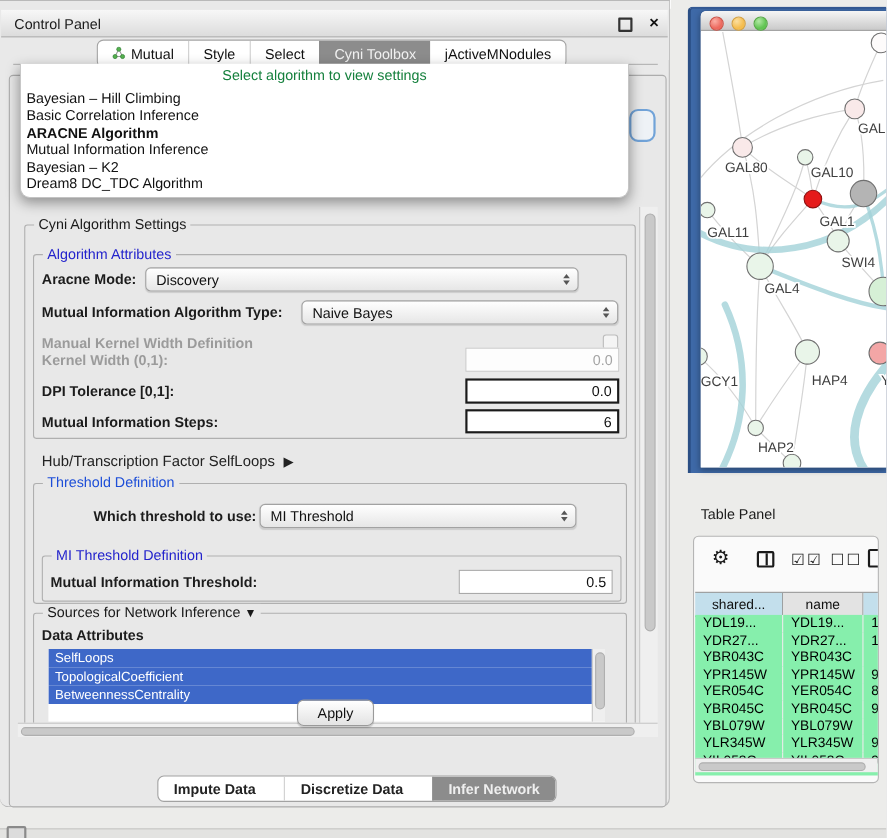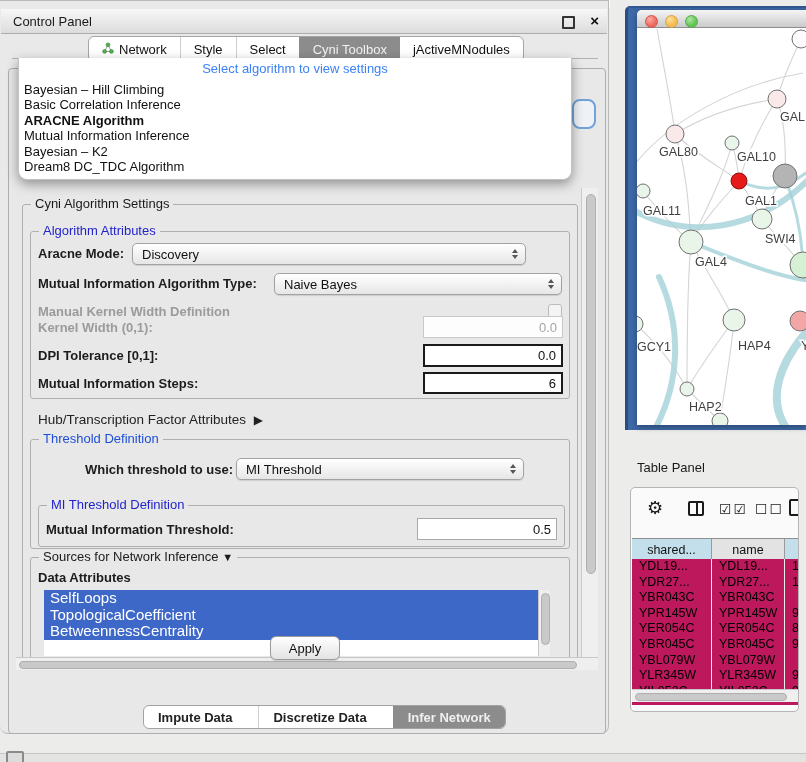--- a/index.html
+++ b/index.html
@@ -19,21 +19,21 @@
   .tabline{left:12px;top:58px;width:586px;height:1px;background:#B2B2B2;}
   .tabbar{left:88px;top:36px;height:24px;display:flex;background:#FFF;border:1px solid #A5A5A5;
           border-radius:6px;overflow:hidden;z-index:2;}
   .tab{display:flex;align-items:center;gap:5px;padding:0 13px;font-size:13px;color:#111;border-left:1px solid #CFCFCF;}
   .tab:first-child{border-left:none;}
   .tab.sel{background:#8C8C8C;color:#F2F2F2;border-left:1px solid #8C8C8C;}
   .tab.sel + .tab{border-left:none;}
   
   .dropdown{left:18px;top:58px;width:552px;background:#FFF;border:1px solid #C3C3C3;border-top:none;
             border-radius:0 0 9px 9px;box-shadow:0 4px 12px rgba(0,0,0,.38);z-index:10;padding:2px 0 5px 0;}
-  .dd-prompt{text-align:center;color:#3b82f6;font-size:13px;line-height:17px;margin-bottom:5px;}
+  .dd-prompt{text-align:center;color:#15803d;font-size:13px;line-height:17px;margin-bottom:5px;}
   .dd-item{font-size:13px;color:#111;line-height:15.4px;padding-left:5px;white-space:nowrap;}
   .dd-item.b{font-weight:bold;}
   
   .main-panel{left:8px;top:68px;width:598px;height:666px;border:1px solid #ADADAD;border-radius:4px;
               background:#E8E8E8;box-sizing:border-box;}
   .blue-remnant{left:572px;top:99px;width:24px;height:30px;border:2px solid #71A3D8;border-radius:8px;
                 background:#EEF2F6;box-sizing:border-box;}
   
   .scrollc{left:16px;top:188px;width:582px;height:482px;background:#E8E8E8;overflow:hidden;}
   .fs{position:absolute;border:1px solid #AFAFAF;border-radius:3px;box-sizing:border-box;}
@@ -49,21 +49,21 @@
   .arrows{position:absolute;right:7px;top:50%;transform:translateY(-50%);display:flex;flex-direction:column;gap:2px;}
   .tri-up{width:0;height:0;border-left:3.5px solid transparent;border-right:3.5px solid transparent;border-bottom:4.5px solid #555;}
   .tri-dn{width:0;height:0;border-left:3.5px solid transparent;border-right:3.5px solid transparent;border-top:4.5px solid #555;}
   .tf{position:absolute;border:1px solid #A9A9A9;background:#FFF;text-align:right;
       font:13px "Liberation Sans","DejaVu Sans",sans-serif;padding:0 5px;box-sizing:border-box;color:#111;}
   .tf.strong{border:2px solid #1A1A1A;}
   .tf.dis{color:#A5A5A5;border-color:#C9C9C9;background:#FDFDFD;}
   .cb{position:absolute;width:14px;height:14px;border:1px solid #BBB;border-radius:3px;background:#F4F4F4;box-sizing:border-box;}
   .plain{position:absolute;font-size:13px;color:#222;white-space:nowrap;}
   .attr-list{position:absolute;background:#FFF;overflow:hidden;}
-  .attr-item{height:16.5px;line-height:16.5px;font-size:15px;color:#FFF;padding-left:6px;}
+  .attr-item{height:16.5px;line-height:16.5px;font-size:12px;color:#FFF;padding-left:6px;}
   .sbar-v{position:absolute;background:#EFEFEF;border-left:1px solid #C8C8C8;box-sizing:border-box;}
   .sbar-h{position:absolute;background:#EFEFEF;border-top:1px solid #C8C8C8;box-sizing:border-box;}
   .thumb{position:absolute;background:#C9C9C9;border:1px solid #AFAFAF;border-radius:5px;box-sizing:border-box;}
   
   .btn{position:absolute;border:1px solid #9A9A9A;border-radius:6px;background:linear-gradient(#FFFFFF,#E3E3E3);
        font-size:13px;color:#111;display:flex;align-items:center;justify-content:center;box-shadow:0 1px 1px rgba(0,0,0,.15);}
   .btabs{left:143px;top:705px;height:22px;display:flex;background:#FFF;border:1px solid #A2A2A2;border-radius:6px;overflow:hidden;gap:12px;}
   .btab{display:flex;align-items:center;padding:0 14px;font-size:13px;font-weight:bold;color:#222;border-left:1px solid #CFCFCF;}
   .btab:first-child{border-left:none;}
   .btab.sel{background:#8C8C8C;color:#EFEFEF;font-weight:bold;border-left:1px solid #8C8C8C;}
@@ -83,21 +83,21 @@
   .colicon{position:absolute;width:16px;height:15px;border:2px solid #1A1A1A;border-radius:2px;box-sizing:border-box;}
   .colicon div{position:absolute;left:50%;top:0;width:2px;height:100%;background:#1A1A1A;}
   .glyph{position:absolute;color:#1A1A1A;}
   .dococon{position:absolute;width:13px;height:17px;border:2px solid #1A1A1A;border-radius:2px;background:#FAFAFA;box-sizing:border-box;}
   .tbl-head{position:absolute;left:1px;top:50px;display:grid;grid-template-columns:80px 73px 16px;height:21px;
             border-top:1px solid #8F8F8F;border-bottom:1px solid #8F8F8F;}
   .th{font-size:12.5px;color:#111;display:flex;align-items:center;justify-content:center;
       border-right:1px solid #9A9A9A;box-sizing:border-box;overflow:hidden;}
   .th.hl{background:#C3DFEC;}
   .th.nm{background:#E3E3E3;}
-  .tbl-rows{position:absolute;left:1px;top:71px;width:169px;height:146px;overflow:hidden;background:#be185d;}
+  .tbl-rows{position:absolute;left:1px;top:71px;width:169px;height:146px;overflow:hidden;background:#86efac;}
   .trow{display:grid;grid-template-columns:80px 73px 16px;height:15.6px;}
   .td{font-size:12.5px;color:#000;line-height:15.6px;padding-left:7px;border-right:1px solid #ECECEC;
       box-sizing:border-box;overflow:hidden;white-space:nowrap;}
   .bottomstrip{left:0;top:753px;width:806px;height:9px;background:#E3E3E1;border-top:1px solid #C6C6C4;}
   .blsquare{left:6px;top:751px;width:18px;height:14px;border:2px solid #8A8A8A;border-radius:2px;background:#DCDCDC;box-sizing:border-box;z-index:3;}
 </style>
 </head>
 <body>
 
 <div id="root">
@@ -113,21 +113,21 @@
 
   <div class="abs tabline"></div>
   <div class="abs tabbar" id="tabbar">
       <div class="tab">
         <span><svg width="12" height="12" viewBox="0 0 12 12">
             <path d="M2.6 9.4 L6 2.8 L9.4 9.4 Z" fill="none" stroke="#9C9C9C"></path>
             <circle cx="6" cy="2.8" r="1.9" fill="#55B24F" stroke="#2E7D32" stroke-width=".6"></circle>
             <circle cx="2.6" cy="9.4" r="1.9" fill="#55B24F" stroke="#2E7D32" stroke-width=".6"></circle>
             <circle cx="9.4" cy="9.4" r="1.9" fill="#55B24F" stroke="#2E7D32" stroke-width=".6"></circle>
           </svg></span>
-        <span>Network</span>
+        <span>Mutual</span>
       </div>
       <div class="tab">
         <span>Style</span>
       </div>
       <div class="tab">
         <span>Select</span>
       </div>
       <div class="tab sel">
         <span>Cyni Toolbox</span>
       </div>
@@ -173,21 +173,21 @@
     <span class="bl dis" style="left:22px;top:132px;">Kernel Width (0,1):</span>
     <input class="tf dis" style="left: 407px; top: 128px; width: 140px; height: 22px;" readonly="" value="0.0">
 
     <span class="bl" style="left:22px;top:160px;">DPI Tolerance [0,1]:</span>
     <input class="tf strong" style="left: 407px; top: 156px; width: 140px; height: 23px;" readonly="" value="0.0">
 
     <span class="bl" style="left:22px;top:188px;">Mutual Information Steps:</span>
     <input class="tf strong" style="left: 407px; top: 184px; width: 140px; height: 22px;" readonly="" value="6">
 
     <span class="plain" style="left:22px;top:224px;font-size:13.5px;">
-      <span>Hub/Transcription Factor Attributes</span>
+      <span>Hub/Transcription Factor SelfLoops</span>
       <span style="font-size:12px;position:relative;left:4px;top:0;">▶</span>
     </span>
 
     <div class="fs" style="left:14px;top:251px;width:540px;height:110px;">
       <span class="lg green">Threshold Definition</span>
     </div>
     <span class="bl" style="left:69px;top:274px;">Which threshold to use:</span>
     <div class="combo" style="left:220px;top:270px;width:288px;height:22px;">
       <span>MI Threshold</span>
       <span class="arrows">

